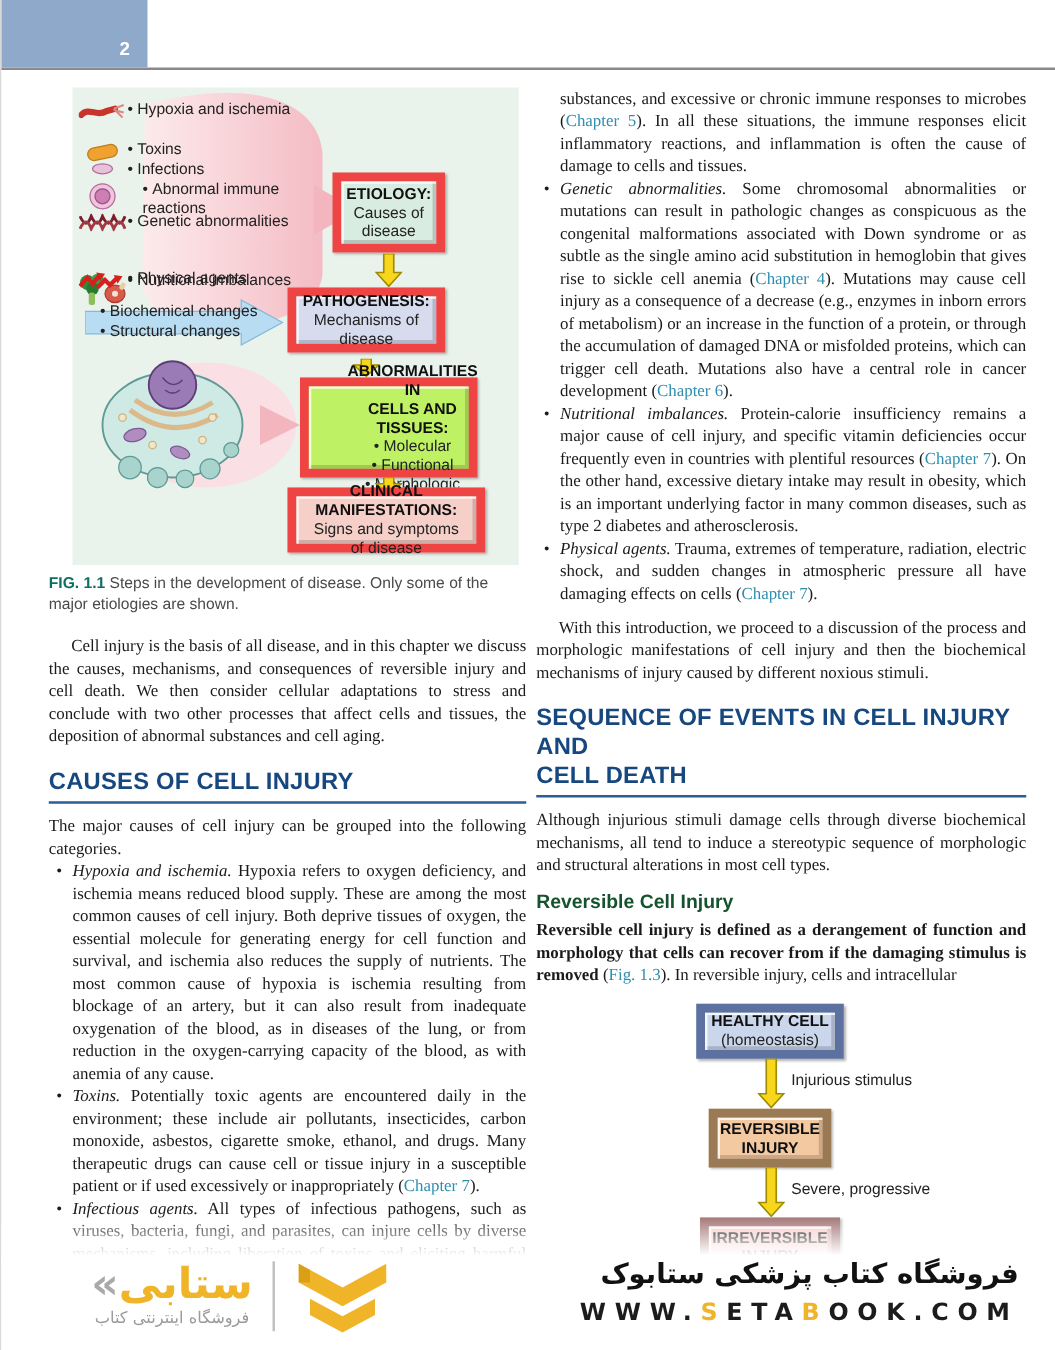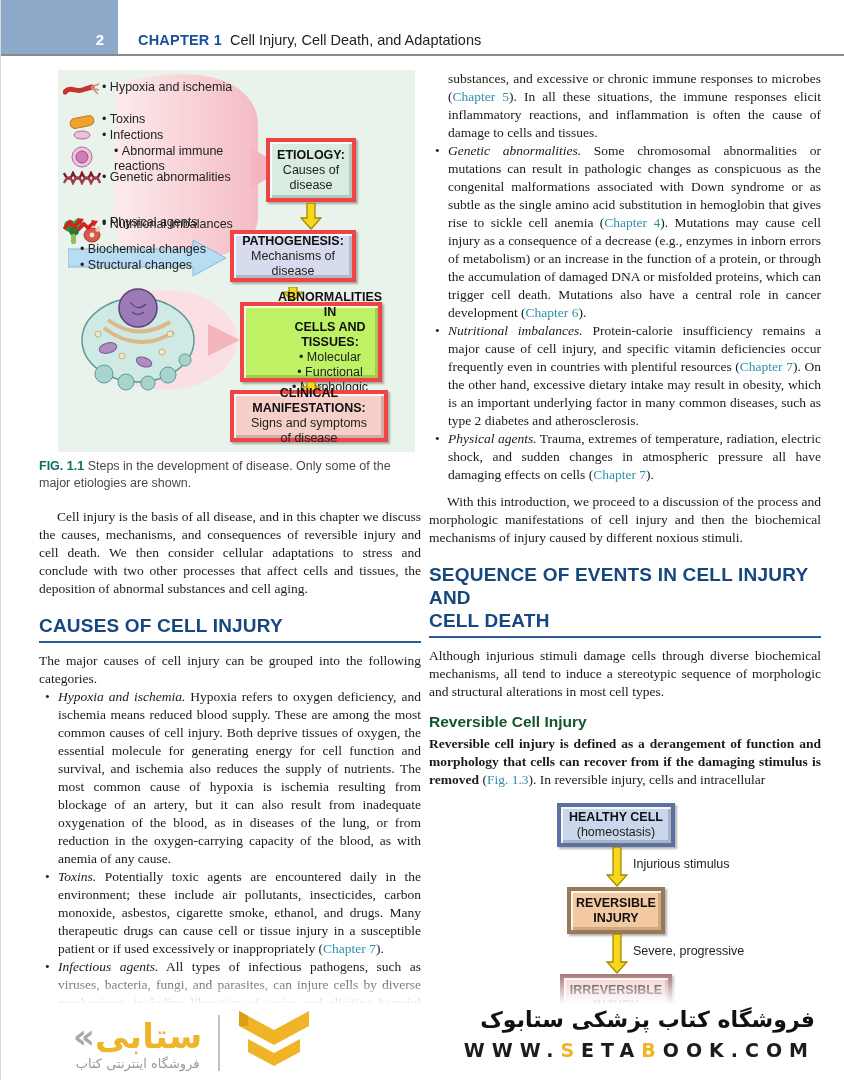--- a/index.html
+++ b/index.html
@@ -35,21 +35,21 @@
   .boldlead b{font-weight:bold;}
   
   .fig1{position:relative;width:357px;height:382px;background:#e9f3ec;margin-left:19px;}
   .fig-cap{font-family:"Liberation Sans",sans-serif;font-size:12.5px;line-height:17px;
            color:#4a4a4a;margin-top:6px;text-align:left;}
   .fig-cap .cap-label{color:#0D6E63;font-weight:bold;}
   .f1item{position:absolute;display:flex;align-items:flex-start;}
   .f1icon{width:40px;flex:0 0 40px;display:flex;justify-content:center;margin-top:1px;}
   .f1lab{font-family:"Liberation Sans",sans-serif;font-size:12.5px;line-height:15px;color:#222;width:132px;}
   .f1lab::before{content:"\2022\00a0";}
-  .bevel{position:absolute;box-sizing:border-box;border:4px solid #ef4444;
+  .bevel{position:absolute;box-sizing:border-box;border:7px solid #ef4444;
          box-shadow:inset 2px 2px 0 rgba(255,255,255,.8), inset -3px -3px 0 rgba(0,0,0,.16), 1.5px 1.5px 2px rgba(0,0,0,.3);
          display:flex;flex-direction:column;align-items:center;justify-content:center;text-align:center;
          font-family:"Liberation Sans",sans-serif;padding:2px;}
   .bx-t{font-weight:bold;font-size:12.5px;line-height:15px;color:#101010;}
   .bx-l{font-size:12.5px;line-height:15px;color:#222;}
   .bx-b{font-size:12.5px;line-height:15px;color:#222;text-align:left;}
   .bx-b::before{content:"\2022\00a0";}
   .box-etiology{background:#d9ece1;}
   .box-pathogenesis{background:#d7dbee;}
   .box-abnormal{background:#bef264;padding-left:40px;}
@@ -62,44 +62,41 @@
   .box-healthy{background:#c9d6eb;border-color:#5d71a0;}
   .box-revinj{background:#f3c9a2;border-color:#9a7a55;}
   .box-irrev{background:#f6c9c9;border-color:#a07070;}
   .box-necro,.box-apop{background:#c4b9d8;border-color:#6f6488;}
   .f2lab{position:absolute;font-family:"Liberation Sans",sans-serif;font-size:12.5px;color:#222;white-space:nowrap;}
   .f2death{position:absolute;font-family:"Liberation Sans",sans-serif;font-size:13px;line-height:16px;color:#222;text-align:center;}
   
   .fadeband{position:absolute;left:0;top:972px;width:844px;height:36px;
             background:linear-gradient(to bottom,rgba(255,255,255,0),#ffffff 90%);pointer-events:none;}
   .footer{position:absolute;left:0;top:1005px;width:844px;height:75px;background:#fff;}
-  .logo{position:absolute;left:72px;top:4px;display:flex;align-items:flex-end;}
+  .logo{position:absolute;left:72px;top:4px;display:flex;align-items:flex-start;}
   .wordmark{text-align:center;}
   .wm-line{font-family:"DejaVu Sans",sans-serif;font-size:34px;font-weight:bold;line-height:36px;}
   .wm-prefix{color:#a9a9a9;}
   .wm-main{color:#F0B429;}
   .wm-tag{font-family:"DejaVu Sans",sans-serif;font-size:13px;color:#9a9a9a;margin-top:2px;}
   .logo-div{width:2px;height:56px;background:#c2c2c2;margin:0 14px 0 16px;}
   .setafoot-r{position:absolute;right:30px;top:0;text-align:right;}
   .fa-title{font-family:"DejaVu Sans",sans-serif;font-size:22px;font-weight:bold;color:#111;line-height:30px;}
   .url{font-family:"DejaVu Sans",sans-serif;font-size:19px;font-weight:bold;color:#1c1c1c;
        letter-spacing:7px;margin-top:4px;white-space:nowrap;}
   .url .accent{color:#F0B429;}
 </style>
 </head>
 <body>
 
 <div class="page">
 
   <div class="hdr">
     <div class="hdr-block">
       <span class="hdr-num">2</span>
-    </div>
-    <div class="hdr-title">
-      <span class="hdr-chap">CHAPTER 1</span><span class="hdr-rest">Cell Injury, Cell Death, and Adaptations</span>
     </div>
   </div>
 
   <div class="colL">
 
     <div class="fig1">
 
       <svg class="abs" style="left:28px;top:0px;" width="205" height="200" viewBox="0 0 205 200">
         <defs>
           <linearGradient id="pg" x1="0" y1="0" x2="1" y2="0">

